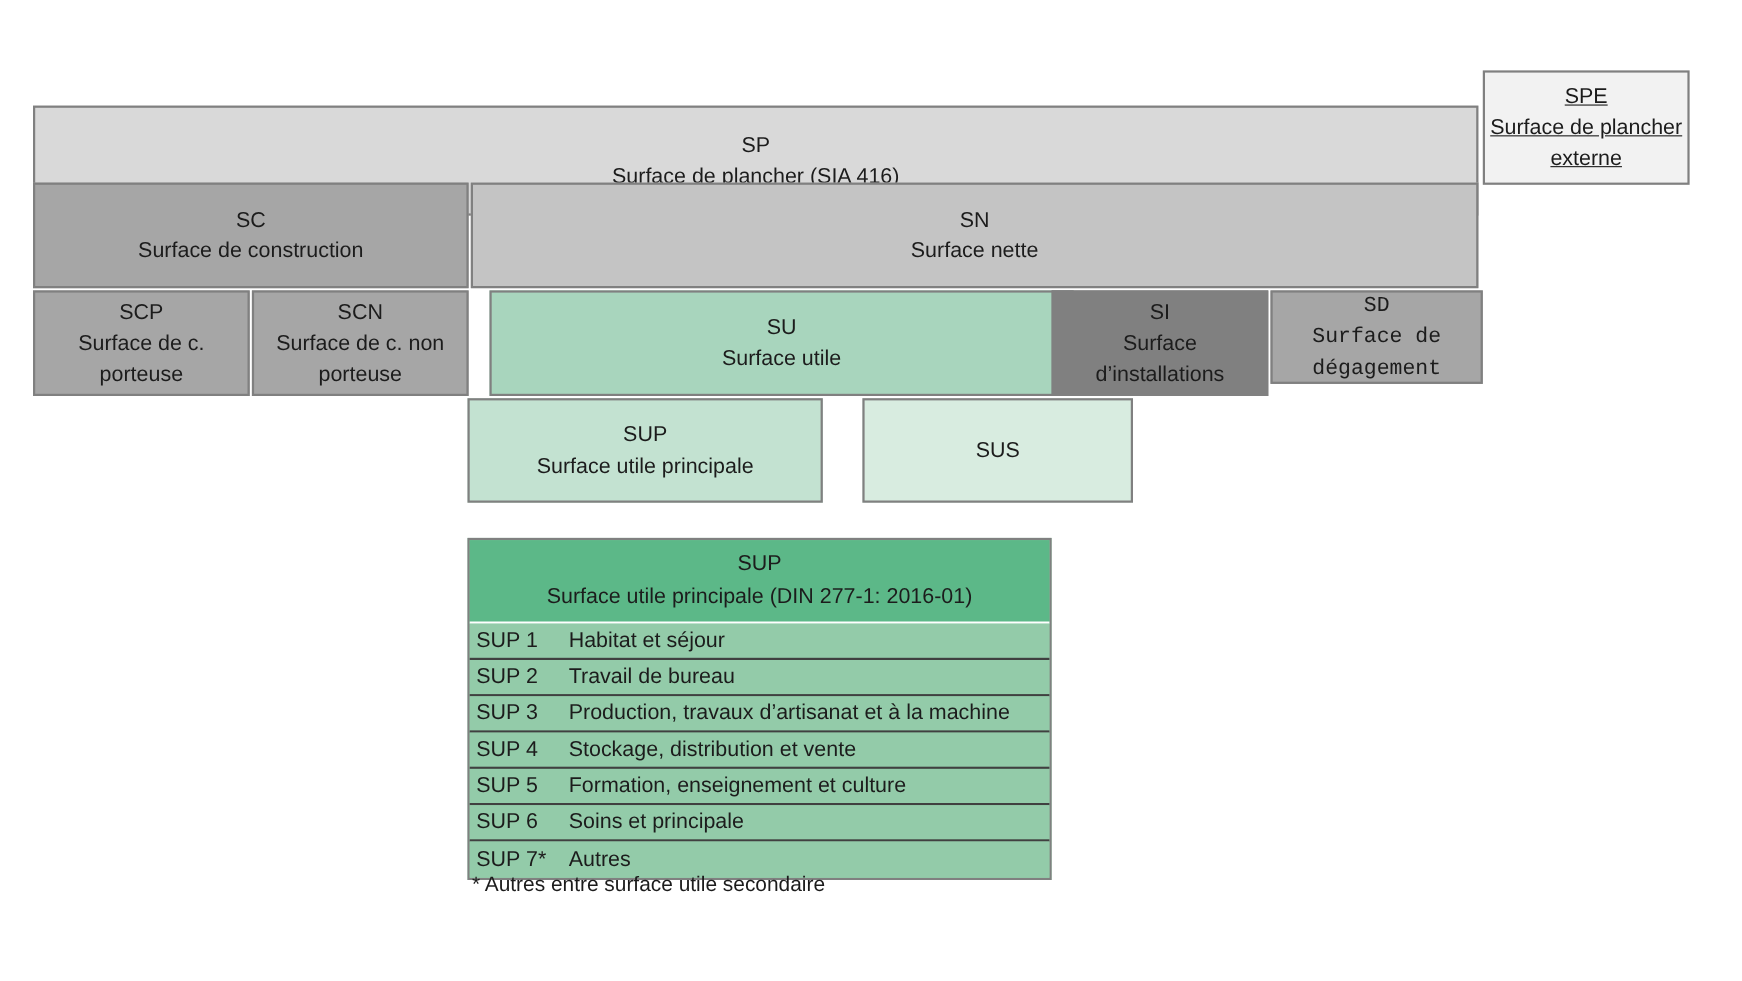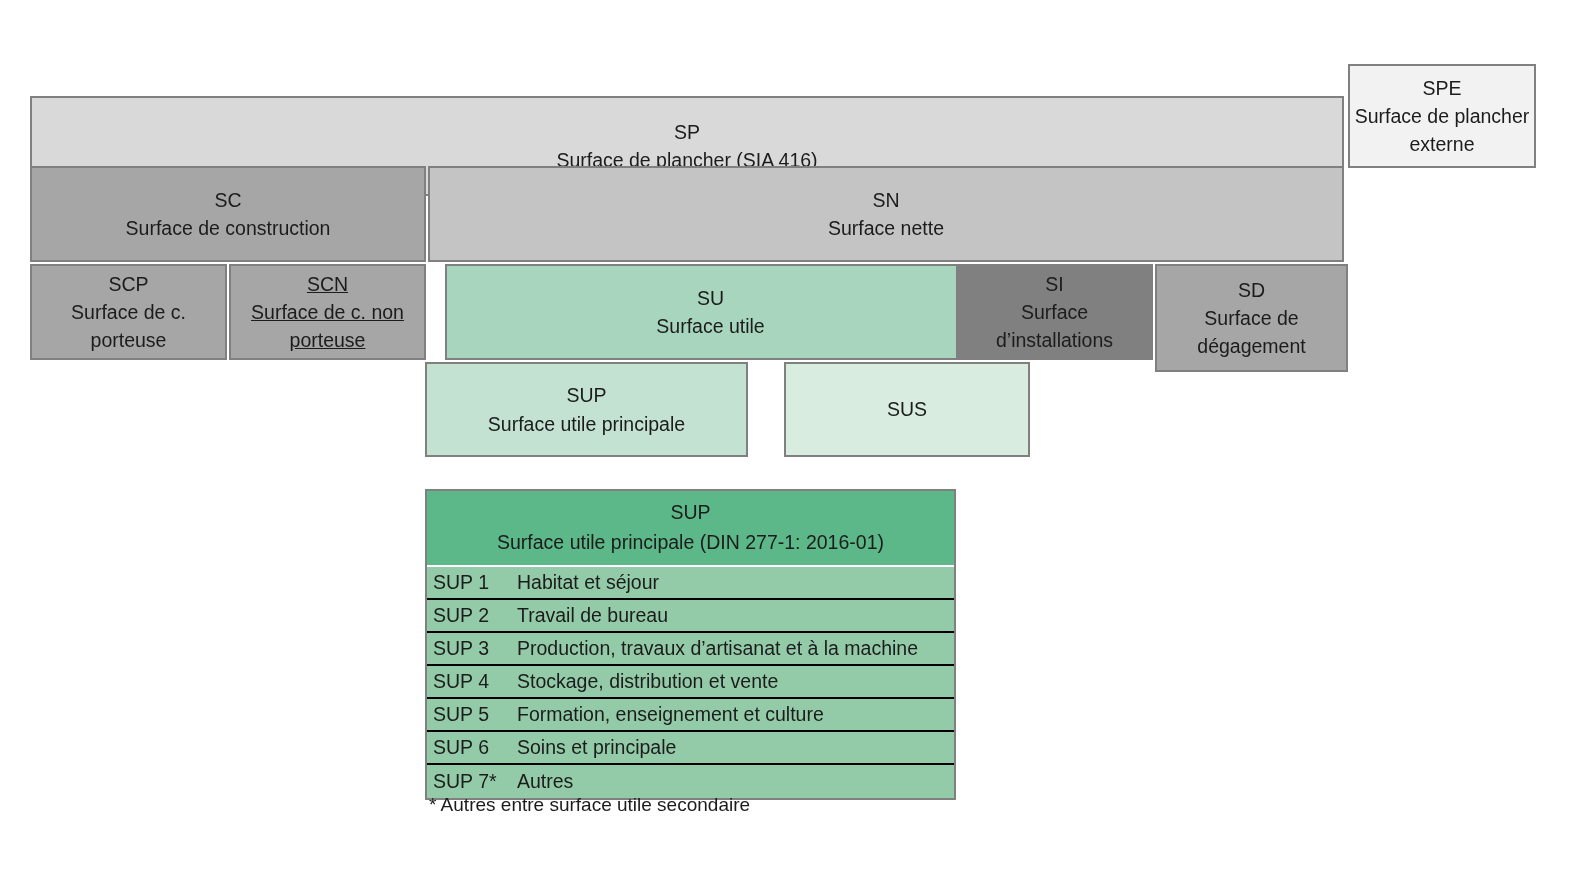--- a/index.html
+++ b/index.html
@@ -31,21 +31,21 @@
     font-size: 19.5px;
     line-height: 1.45;
     color: #1c1c1c;
     padding: 2px 4px;
   }
   .box .code { display: block; }
   .box .label { display: block; }
 
   
   .c-sp   { background: #d9d9d9; }
-  .c-spe  { background: #f2f2f2; }
+  .c-spe  { background: #f2f2f2; text-decoration: underline; }
   .c-sc   { background: #a6a6a6; }
   .c-sn   { background: #c4c4c4; }
   .c-scp  { background: #a6a6a6; }
   .c-scn  { background: #a6a6a6; }
   .c-su   { background: #a8d5bd; }
   .c-si   { background: #808080; }
   .c-sd   { background: #a6a6a6; }
   .c-sup  { background: #c3e2d1; }
   .c-sus  { background: #d8ece0; }
 
@@ -65,21 +65,21 @@
     background: #5cb888;
     text-align: center;
     padding: 6px 4px 8px 4px;
     line-height: 1.55;
     border-bottom: 2px solid #ffffff;
   }
   #sup-table .t-row {
     display: flex;
     align-items: center;
     background: #93cba9;
-    border-bottom: 2px solid #000000;
+    border-bottom: 2px solid #404040;
     height: 33px;
     padding-left: 6px;
     box-sizing: border-box;
     white-space: nowrap;
   }
   #sup-table .t-row:last-child { border-bottom: none; }
   #sup-table .t-code {
     width: 84px;
     flex: 0 0 84px;
   }
@@ -117,36 +117,36 @@
   <div class="box c-scp" style="left:30px; top:264px; width:197px; height:96px;">
     <span class="code">SCP</span>
     <span class="label">Surface de c. porteuse</span>
   </div>
 
   <div class="box c-sn" style="left:428px; top:166px; width:916px; height:96px;">
     <span class="code">SN</span>
     <span class="label">Surface nette</span>
   </div>
 
-  <div class="box c-scn" style="left:229px; top:264px; width:197px; height:96px;text-decoration:underline;">
+  <div class="box c-scn" style="left:229px; top:264px; width:197px; height:96px;">
     <span class="code">SCN</span>
     <span class="label">Surface de c. non porteuse</span>
   </div>
 
   <div class="box c-su" style="left:425px; top:264px; width:531px; height:96px;margin-left:20px;">
     <span class="code">SU</span>
     <span class="label">Surface utile</span>
   </div>
 
   <div class="box c-si" style="left:956px; top:264px; width:197px; height:96px;">
     <span class="code">SI</span>
     <span class="label">Surface d’installations</span>
   </div>
 
-  <div class="box c-sd" style="left:1155px; top:264px; width:193px; height:108px;">
+  <div class="box c-sd" style="left:1155px; top:264px; width:193px; height:85px;font-family:Liberation Mono, monospace;">
     <span class="code">SD</span>
     <span class="label">Surface de dégagement</span>
   </div>
 
   <div class="box c-sup" style="left:425px; top:362px; width:323px; height:95px;">
     <span class="code">SUP</span>
     <span class="label">Surface utile principale</span>
   </div>
 
   <div class="box c-sus" style="left:750px; top:362px; width:246px; height:95px;margin-left:34px;">

